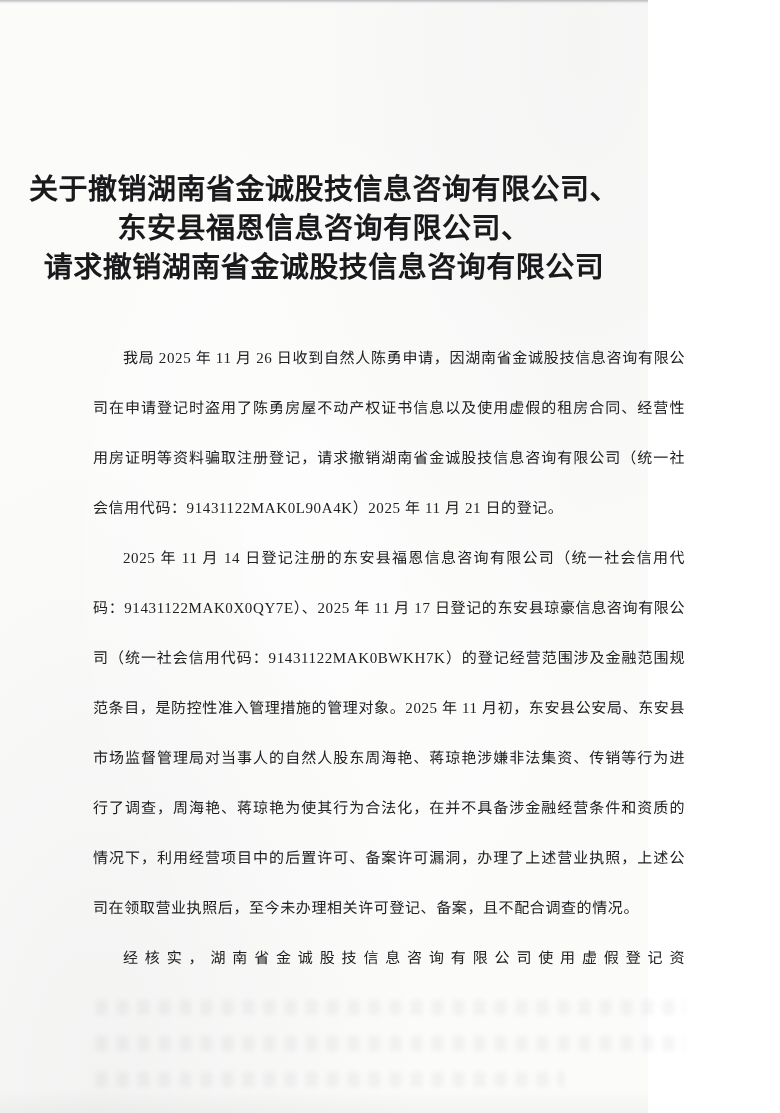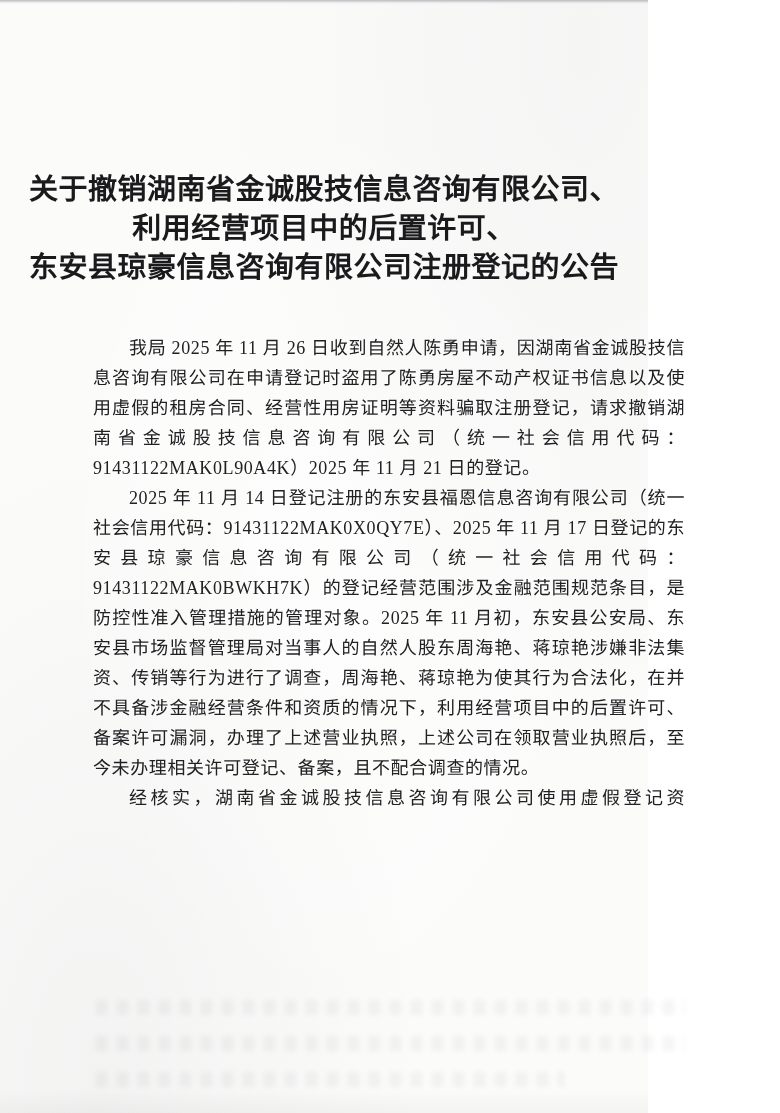--- a/index.html
+++ b/index.html
@@ -40,22 +40,22 @@
     font-size: 29px;
     font-weight: 700;
     line-height: 39px;
     letter-spacing: 0.5px;
     color: #1a1a1d;
   }
   .doc-title .title-line { display: block; }
   .doc-body {
     margin: 46px 95px 0 93px; 
     width: 592px;
-    font-size: 18px;
-    line-height: 30px;
+    font-size: 15px;
+    line-height: 50px;
     letter-spacing: 0.6px;
     text-align: justify;
     text-justify: inter-ideograph;
     color: var(--ink);
   }
   .doc-body p {
     margin: 0;
     text-indent: 2em;
   }
   
@@ -77,22 +77,22 @@
   .bleed.b3 { top: 1072px; width: 470px; }
 </style>
 </head>
 <body>
 
 <div class="scan-page">
   <div class="scan-edge"></div>
 
   <h1 class="doc-title">
     <span class="title-line">关于撤销湖南省金诚股技信息咨询有限公司、</span>
-    <span class="title-line">利用经营项目中的后置许可、</span>
-    <span class="title-line">东安县琼豪信息咨询有限公司注册登记的公告</span>
+    <span class="title-line">东安县福恩信息咨询有限公司、</span>
+    <span class="title-line">请求撤销湖南省金诚股技信息咨询有限公司</span>
   </h1>
 
   <div class="doc-body">
     <p>我局 2025 年 11 月 26 日收到自然人陈勇申请，因湖南省金诚股技信息咨询有限公司在申请登记时盗用了陈勇房屋不动产权证书信息以及使用虚假的租房合同、经营性用房证明等资料骗取注册登记，请求撤销湖南省金诚股技信息咨询有限公司（统一社会信用代码：91431122MAK0L90A4K）2025 年 11 月 21 日的登记。</p>
     <p>2025 年 11 月 14 日登记注册的东安县福恩信息咨询有限公司（统一社会信用代码：91431122MAK0X0QY7E）、2025 年 11 月 17 日登记的东安县琼豪信息咨询有限公司（统一社会信用代码：91431122MAK0BWKH7K）的登记经营范围涉及金融范围规范条目，是防控性准入管理措施的管理对象。2025 年 11 月初，东安县公安局、东安县市场监督管理局对当事人的自然人股东周海艳、蒋琼艳涉嫌非法集资、传销等行为进行了调查，周海艳、蒋琼艳为使其行为合法化，在并不具备涉金融经营条件和资质的情况下，利用经营项目中的后置许可、备案许可漏洞，办理了上述营业执照，上述公司在领取营业执照后，至今未办理相关许可登记、备案，且不配合调查的情况。</p>
     <p class="continued">经核实，湖南省金诚股技信息咨询有限公司使用虚假登记资</p>
   </div>
 
   <div class="bleed b1"></div>
   <div class="bleed b2"></div>

